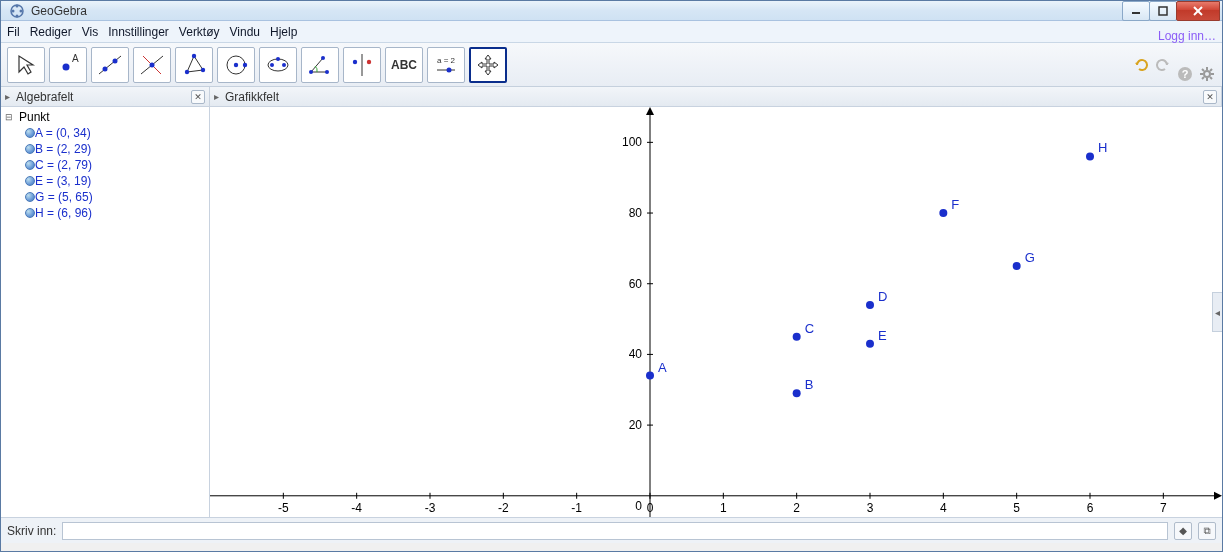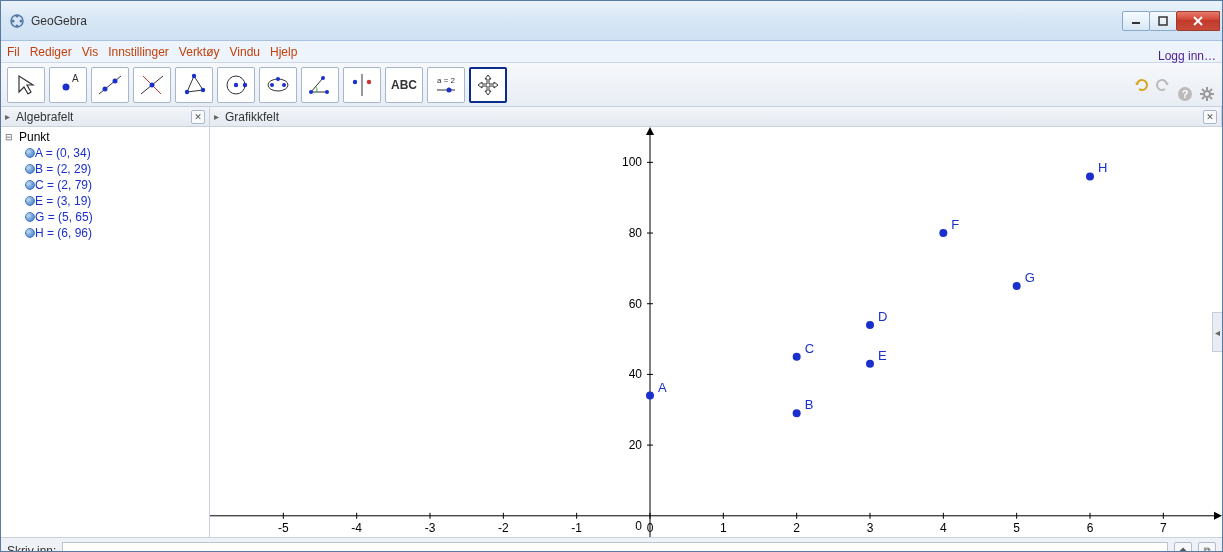--- a/index.html
+++ b/index.html
@@ -6,21 +6,21 @@
   body {
     font-family: "Segoe UI", Tahoma, sans-serif;
     font-size: 12px;
     background: #f0f0f0;
     width: 1223px;
     height: 552px;
     overflow: hidden;
     border: 1px solid #5a7aa3;
   }
   .titlebar {
-    height: 40px;
+    height: 20px;
     background: linear-gradient(to bottom, #eaf3fb 0%, #d6e6f5 50%, #cfe2f3 100%);
     border-bottom: 1px solid #a9c2e0;
     display: flex;
     align-items: center;
     padding: 0 2px;
   }
   .titlebar .app-icon {
     width: 16px; height: 16px; margin: 0 6px;
     display: inline-flex; align-items: center; justify-content: center;
   }
@@ -42,22 +42,22 @@
     border-top-right-radius: 0; border-bottom-right-radius: 0;
   }
   .menubar {
     height: 22px;
     background: #eef4fb;
     border-bottom: 1px solid #c9d7e6;
     display: flex; align-items: center;
     padding: 0 6px;
     gap: 10px;
   }
-  .menubar .menu-item { color: #c2410c; cursor: default; }
-  .menubar .login { margin-left: auto; color: #4c1d95; margin-top: 8px; }
+  .menubar .menu-item { color: #0f172a; cursor: default; }
+  .menubar .login { margin-left: auto; color: #8b5cf6; margin-top: 8px; }
   .toolbar {
     height: 44px;
     background: linear-gradient(to bottom, #f6f8fb, #e8edf4);
     border-bottom: 1px solid #c5d0dd;
     display: flex; align-items: center;
     padding: 0 6px; gap: 4px;
   }
   .tool-btn {
     width: 38px; height: 36px;
     border: 1px solid #a7b6c9;

